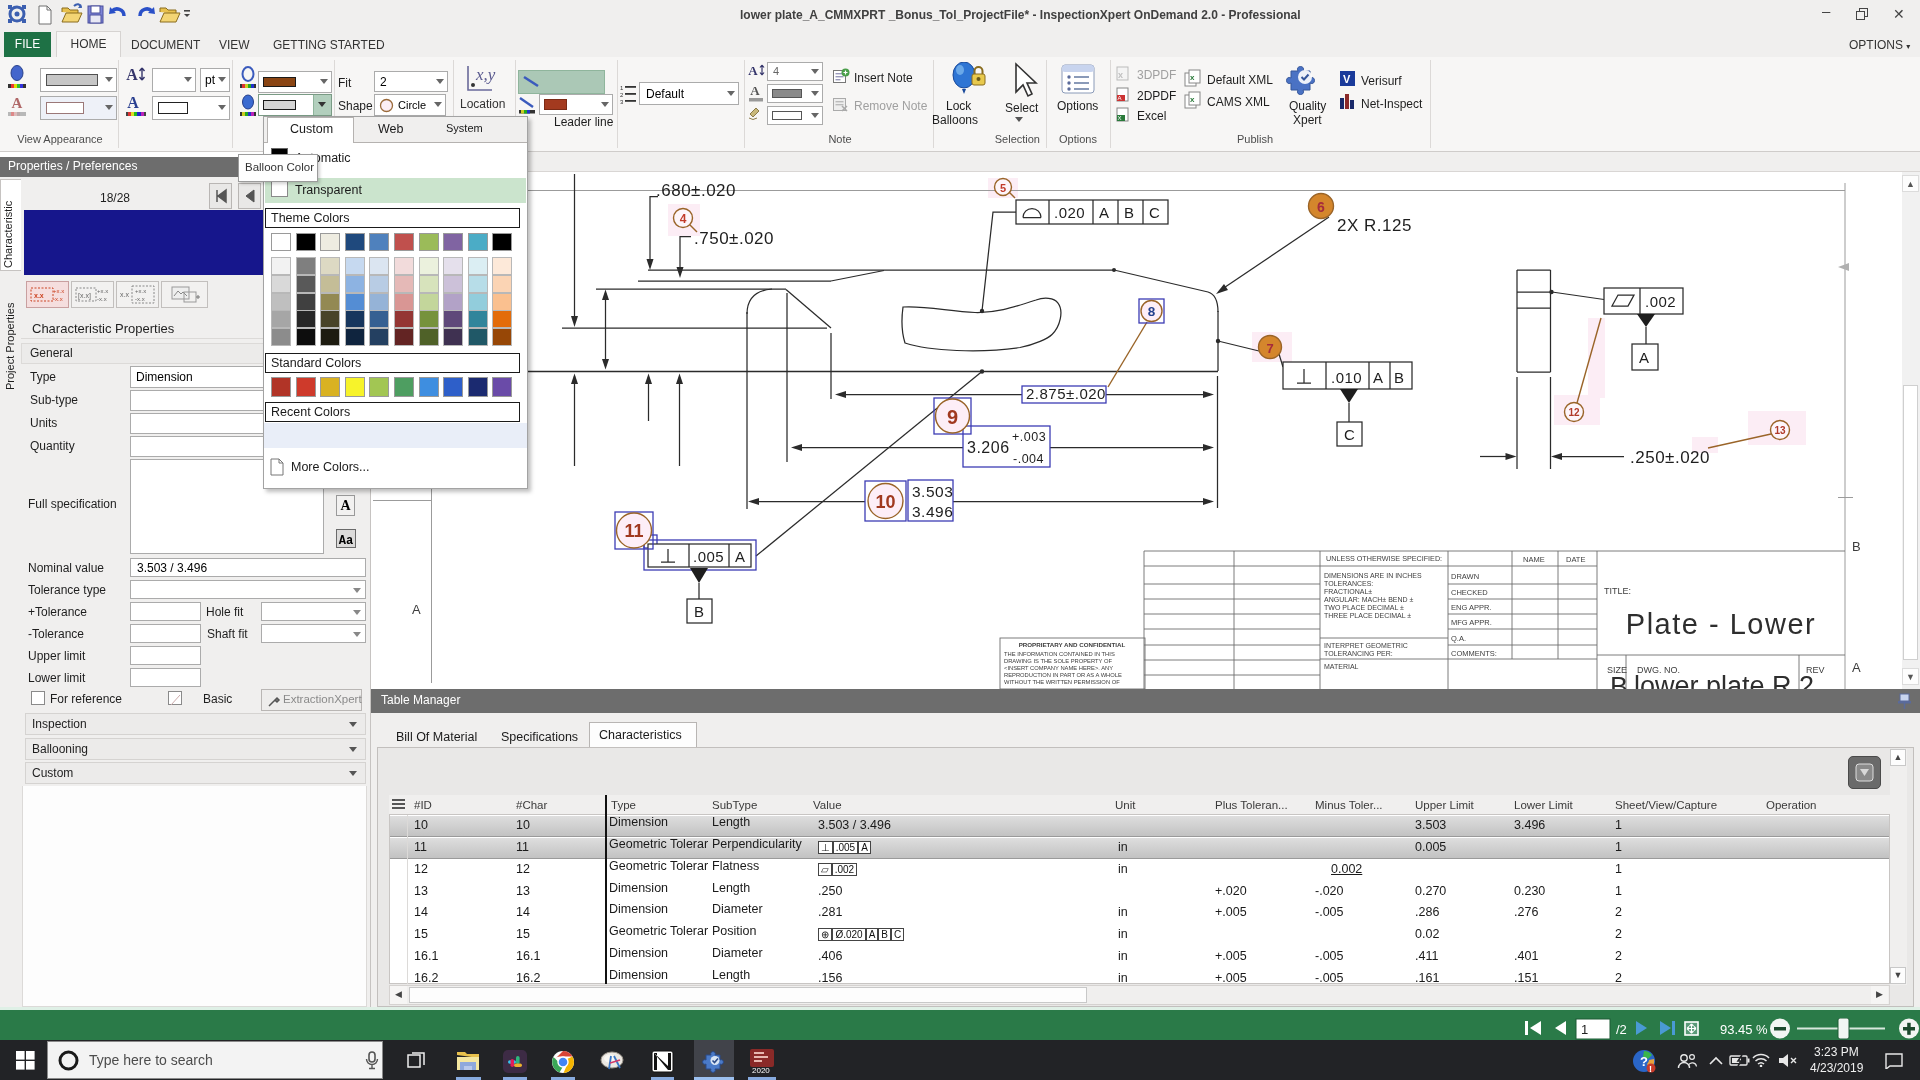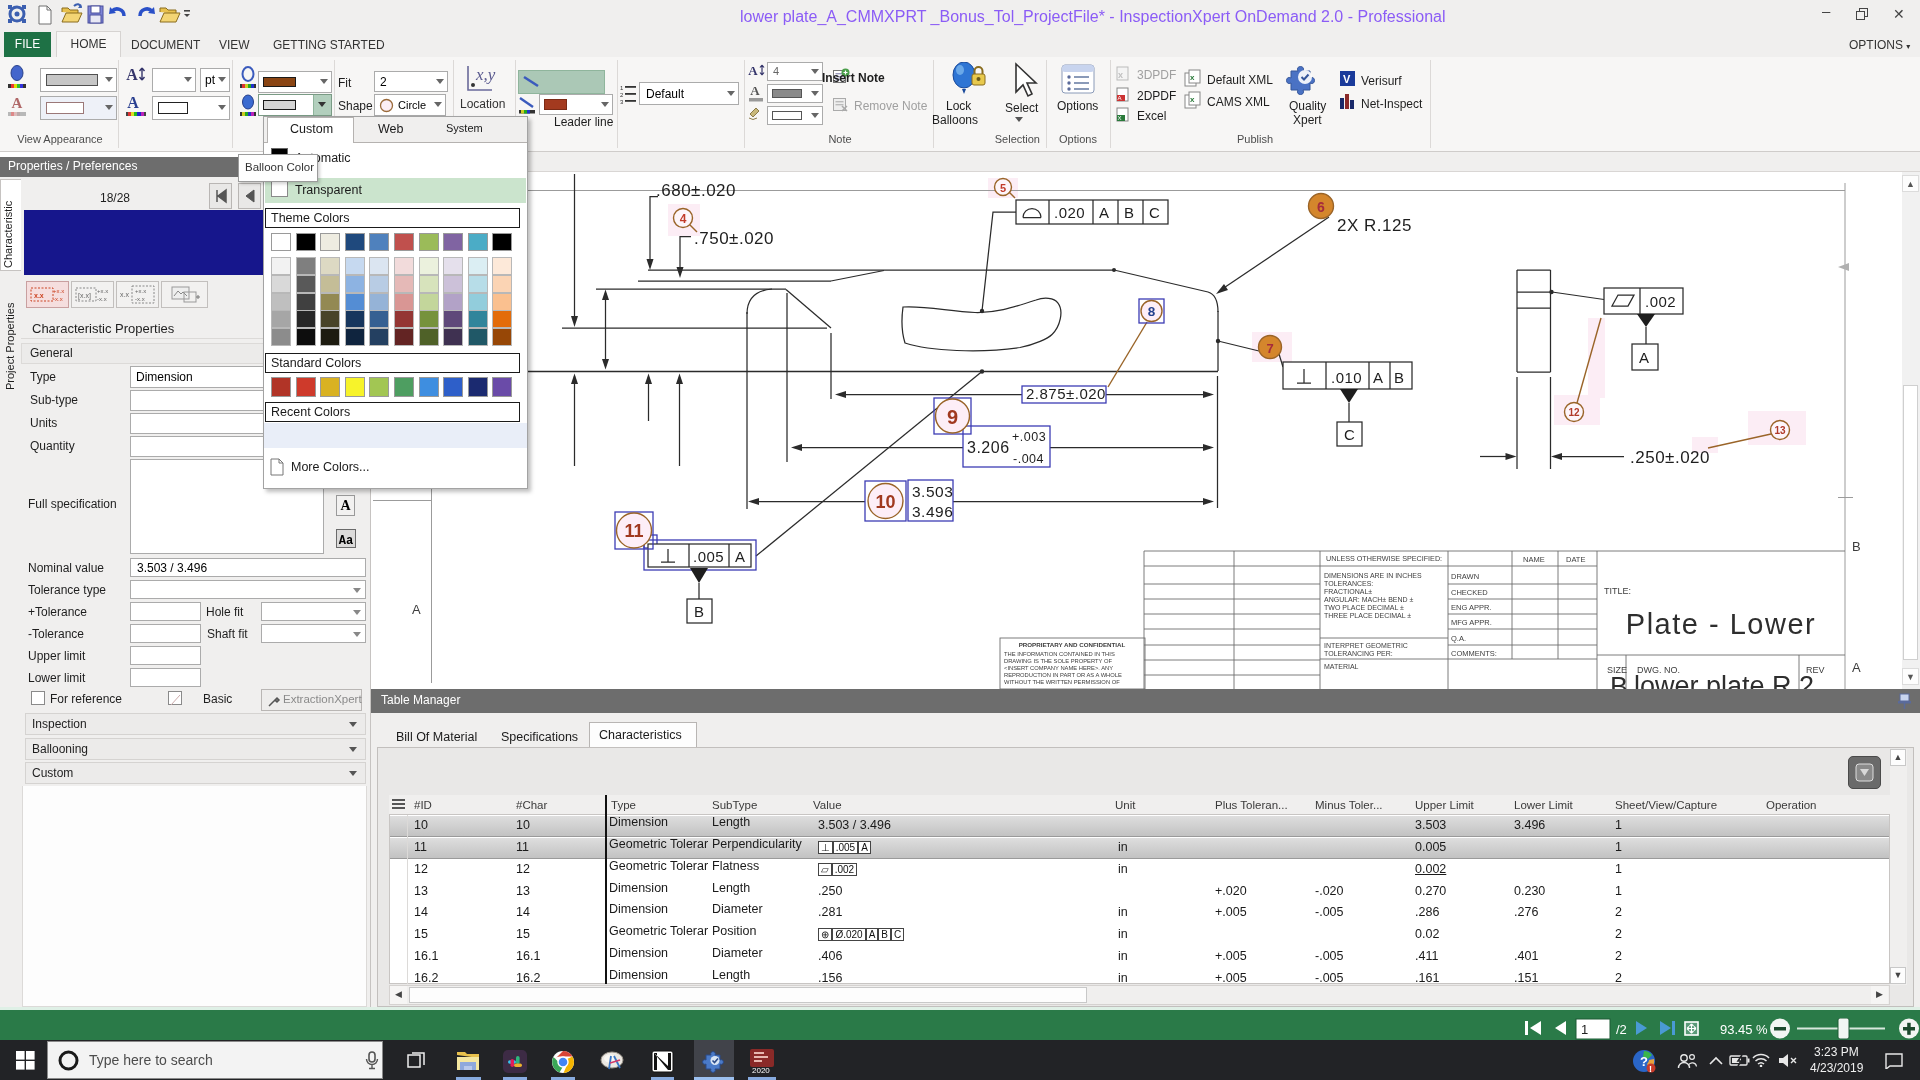--- a/index.html
+++ b/index.html
@@ -5,21 +5,21 @@
 * { margin:0; padding:0; box-sizing:border-box; }
 html,body { width:1920px; height:1080px; overflow:hidden; }
 body { font-family:"Liberation Sans", sans-serif; position:relative; background:#fff; }
 .abs { position:absolute; }
 .tx { position:absolute; white-space:nowrap; }
 </style>
 </head>
 <body>
 
 <div class="abs" style="left:0;top:0;width:1920px;height:31px;background:#f0efee;"></div>
-<div class="tx" style="left:740px;top:8px;font-size:16px;color:#8b5cf6;">lower plate_A_CMMXPRT _Bonus_Tol_ProjectFile* - InspectionXpert OnDemand 2.0 - Professional</div>
+<div class="tx" style="left:740px;top:8px;font-size:12px;color:#404040;font-weight:bold;">lower plate_A_CMMXPRT _Bonus_Tol_ProjectFile* - InspectionXpert OnDemand 2.0 - Professional</div>
 
 <div class="tx" style="left:1822px;top:2px;font-size:15px;color:#444;">–</div>
 <div class="abs" style="left:1859px;top:8px;width:9px;height:9px;border:1px solid #444;background:#f0efee;"></div>
 <div class="abs" style="left:1856px;top:11px;width:9px;height:9px;border:1px solid #444;background:#f0efee;"></div>
 <div class="tx" style="left:1893px;top:6px;font-size:14px;color:#444;">✕</div>
 
 <svg class="abs" style="left:0;top:0;" width="200" height="30" viewBox="0 0 200 30">
   <g>
     <circle cx="17" cy="14" r="7" fill="none" stroke="#3c5fb0" stroke-width="3"></circle>
     <circle cx="17" cy="14" r="2.5" fill="#3c5fb0"></circle>
@@ -238,21 +238,21 @@
       <div class="arr"></div>
     </div>
 <svg class="abs" style="left:833px;top:68px;" width="17" height="17">
       <rect x="0.5" y="2.5" width="12" height="12" fill="#fff" stroke="#777"></rect>
       <rect x="2.5" y="5" width="8" height="1.4" fill="#99b"></rect>
       <rect x="2.5" y="8" width="8" height="1.4" fill="#99b"></rect>
       <rect x="2.5" y="11" width="5" height="1.4" fill="#99b"></rect>
       <circle cx="12.5" cy="4.5" r="4" fill="#4a9e4a"></circle>
       <path d="M10.5 4.5 h4 m-2 -2 v4" stroke="#fff" stroke-width="1.2"></path>
     </svg>
-<div class="rbtxt" style="left:822px;top:71px;font-weight:bold;">Insert Note</div>
+<div class="rbtxt" style="left:854px;top:71px;">Insert Note</div>
 <svg class="abs" style="left:833px;top:96px;" width="17" height="17">
       <rect x="0.5" y="2.5" width="12" height="12" fill="#eee" stroke="#aaa"></rect>
       <rect x="2.5" y="5" width="8" height="1.4" fill="#bbb"></rect>
       <rect x="2.5" y="8" width="8" height="1.4" fill="#bbb"></rect>
       <path d="M9 10 l5 5 m0 -5 l-5 5" stroke="#aaa" stroke-width="1.5"></path>
     </svg>
 <div class="rbtxt gray" style="left:854px;top:99px;">Remove Note</div>
 
 <svg class="abs" style="left:950px;top:62px;" width="36" height="34" viewBox="0 0 36 34">
   <ellipse cx="14" cy="13" rx="11" ry="13" fill="#2e75d4" stroke="#1a4a9a"></ellipse>
@@ -815,21 +815,21 @@
 <div class="cell" style="left:1118px;top:840px;">in</div>
 <div class="cell" style="left:1415px;top:840px;">0.005</div>
 <div class="cell" style="left:1615px;top:840px;">1</div>
 
 <div class="cell" style="left:414px;top:862px;">12</div>
       <div class="cell" style="left:516px;top:862px;">12</div>
 <div class="cell" style="left:609px;top:859px;">Geometric Tolerar</div>
       <div class="cell" style="left:712px;top:859px;">Flatness</div>
 <div class="cell" style="left:818px;top:862px;"><span class="fcf">▱</span><span class="fcf">.002</span></div>
 <div class="cell" style="left:1118px;top:862px;">in</div>
-<div class="cell" style="left:1415px;top:862px;text-decoration:underline;">0.002</div>
+<div class="cell" style="left:1331px;top:862px;text-decoration:underline;">0.002</div>
 <div class="cell" style="left:1615px;top:862px;">1</div>
 
 <div class="cell" style="left:414px;top:884px;">13</div>
       <div class="cell" style="left:516px;top:884px;">13</div>
 <div class="cell" style="left:609px;top:881px;">Dimension</div>
       <div class="cell" style="left:712px;top:881px;">Length</div>
 <div class="cell" style="left:818px;top:884px;">.250</div>
 <div class="cell" style="left:1215px;top:884px;">+.020</div>
       <div class="cell" style="left:1315px;top:884px;">-.020</div>
 <div class="cell" style="left:1415px;top:884px;">0.270</div>

